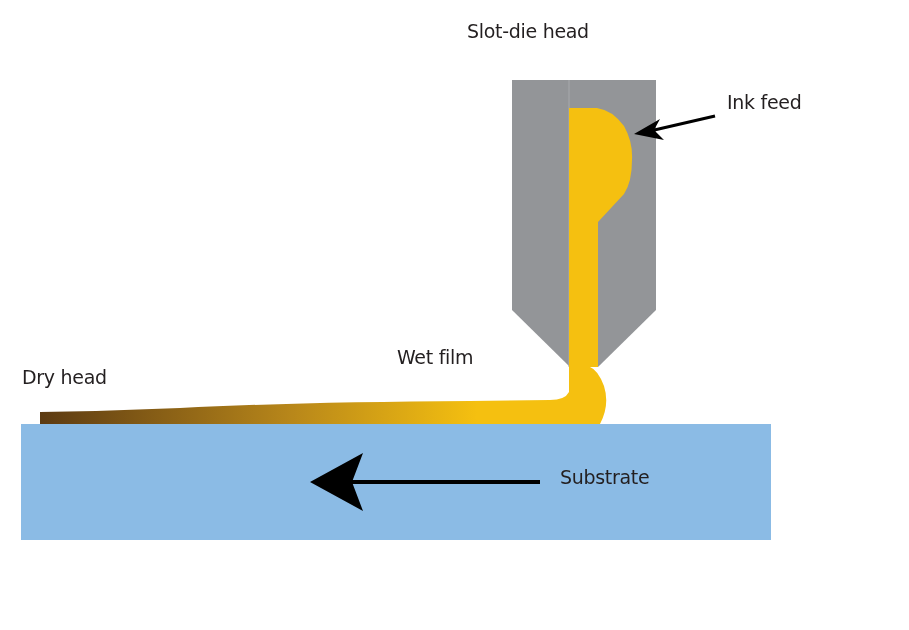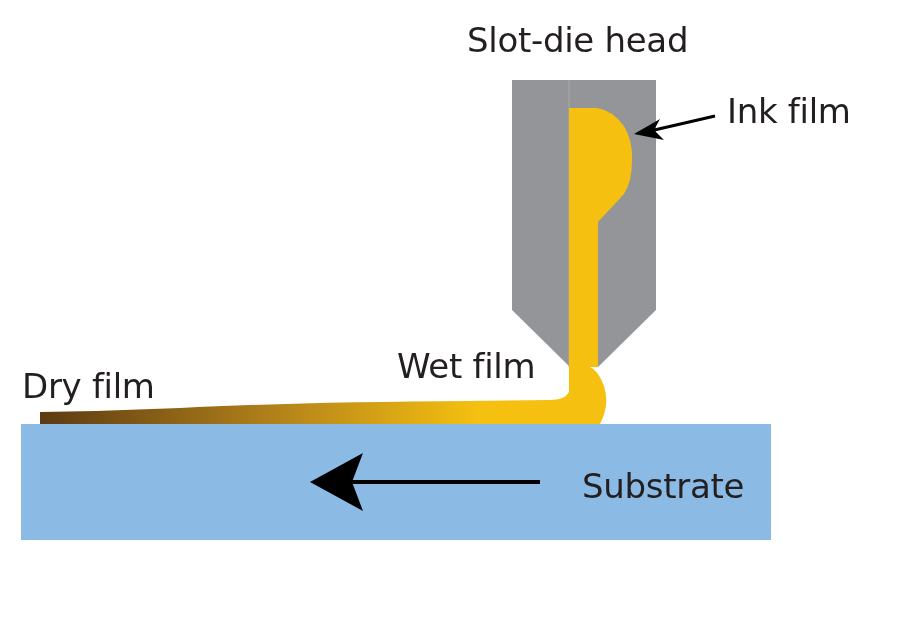--- a/index.html
+++ b/index.html
@@ -1,18 +1,18 @@
 <!DOCTYPE html>
 <html><head>
 <meta charset="utf-8">
 <style>
   html,body{margin:0;padding:0;background:#fff;}
   body{width:909px;height:630px;position:relative;overflow:hidden;font-family:"DejaVu Sans","Liberation Sans",sans-serif;}
   svg{position:absolute;left:0;top:0;}
-  .lbl{position:absolute;color:#231f20;font-size:34px;white-space:nowrap;letter-spacing:-0.3px;}
+  .lbl{position:absolute;color:#231f20;font-size:19px;white-space:nowrap;letter-spacing:-0.3px;}
 </style>
 </head>
 <body>
 
 <svg width="909" height="630" viewBox="0 0 909 630">
   <defs>
     <linearGradient id="filmGrad" x1="40" y1="0" x2="600" y2="0" gradientUnits="userSpaceOnUse">
       <stop offset="0" stop-color="#5c3a12"></stop>
       <stop offset="0.45" stop-color="#b8871a"></stop>
       <stop offset="0.78" stop-color="#f5c010"></stop>
@@ -30,16 +30,16 @@
   <path d="M40 412 L40 424 L600 424 Q610 405 604 386 Q598 370 590 367 H569 V392 Q565 400 550 400 L470 401 Q300 402 180 408 Q110 411 40 412 Z" fill="url(#filmGrad)"></path>
 
   <line x1="715" y1="116" x2="650" y2="131" stroke="#000" stroke-width="3"></line>
   <path d="M634 134 L660 119 L654 130 L664 140 Z" fill="#000"></path>
 
   <line x1="345" y1="482" x2="540" y2="482" stroke="#000" stroke-width="4"></line>
   <path d="M310 482 L363 453 L352 482 L363 511 Z" fill="#000"></path>
 </svg>
 
 <div class="lbl" style="left:467px;top:20px;">Slot-die head</div>
-<div class="lbl" style="left:727px;top:91px;">Ink film</div>
+<div class="lbl" style="left:727px;top:91px;">Ink feed</div>
 <div class="lbl" style="left:397px;top:346px;text-align:center;">Wet film</div>
-<div class="lbl" style="left:22px;top:366px;">Dry film</div>
-<div class="lbl" style="left:560px;top:466px;margin-left:22px;">Substrate</div>
+<div class="lbl" style="left:22px;top:366px;">Dry head</div>
+<div class="lbl" style="left:560px;top:466px;">Substrate</div>
 
 </body></html>

